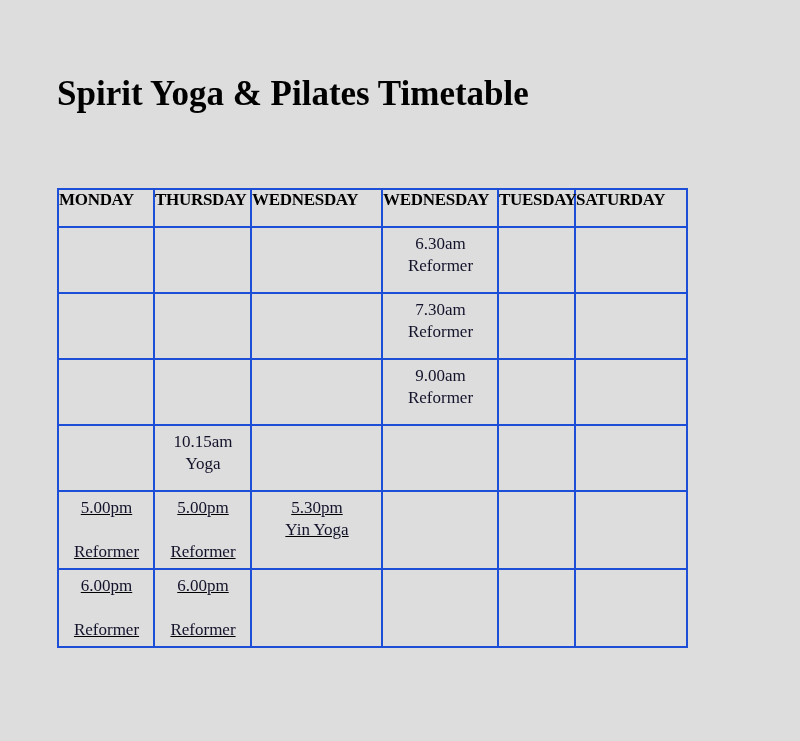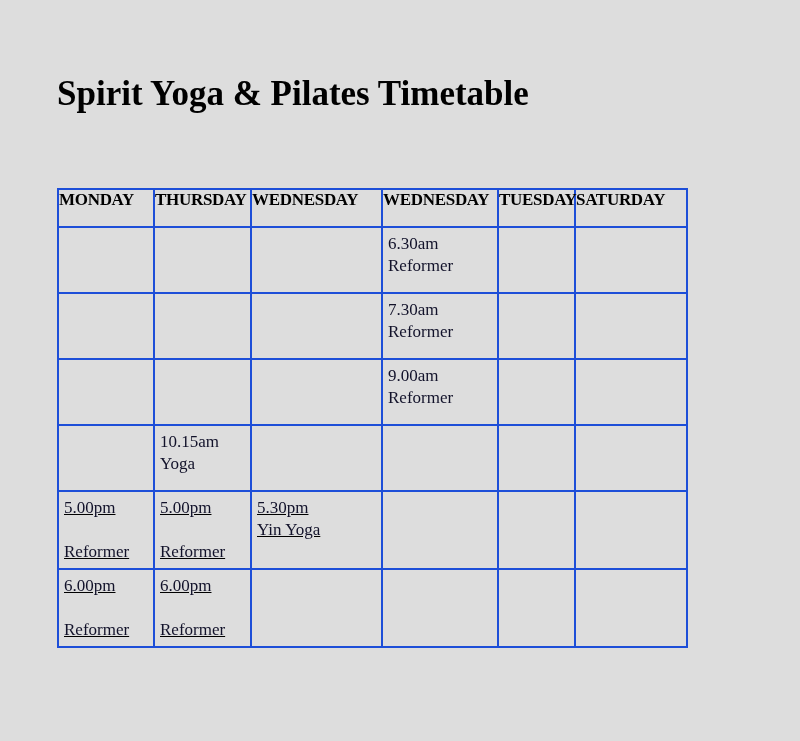--- a/index.html
+++ b/index.html
@@ -81,20 +81,21 @@
   tbody tr.r-evening td {
     height: 76px;
     text-decoration: underline;
   }
 
   .cell-inner {
     padding: 5px 4px 0 5px;
     font-size: 17px;
     color: #111122;
     line-height: 22px;
+    text-align: center;
   }
   .cell-inner .cls-time,
   .cell-inner .cls-name {
     display: block;
     white-space: nowrap;
   }
   
   .cell-inner.spaced .cls-name {
     margin-top: 22px;
   }

